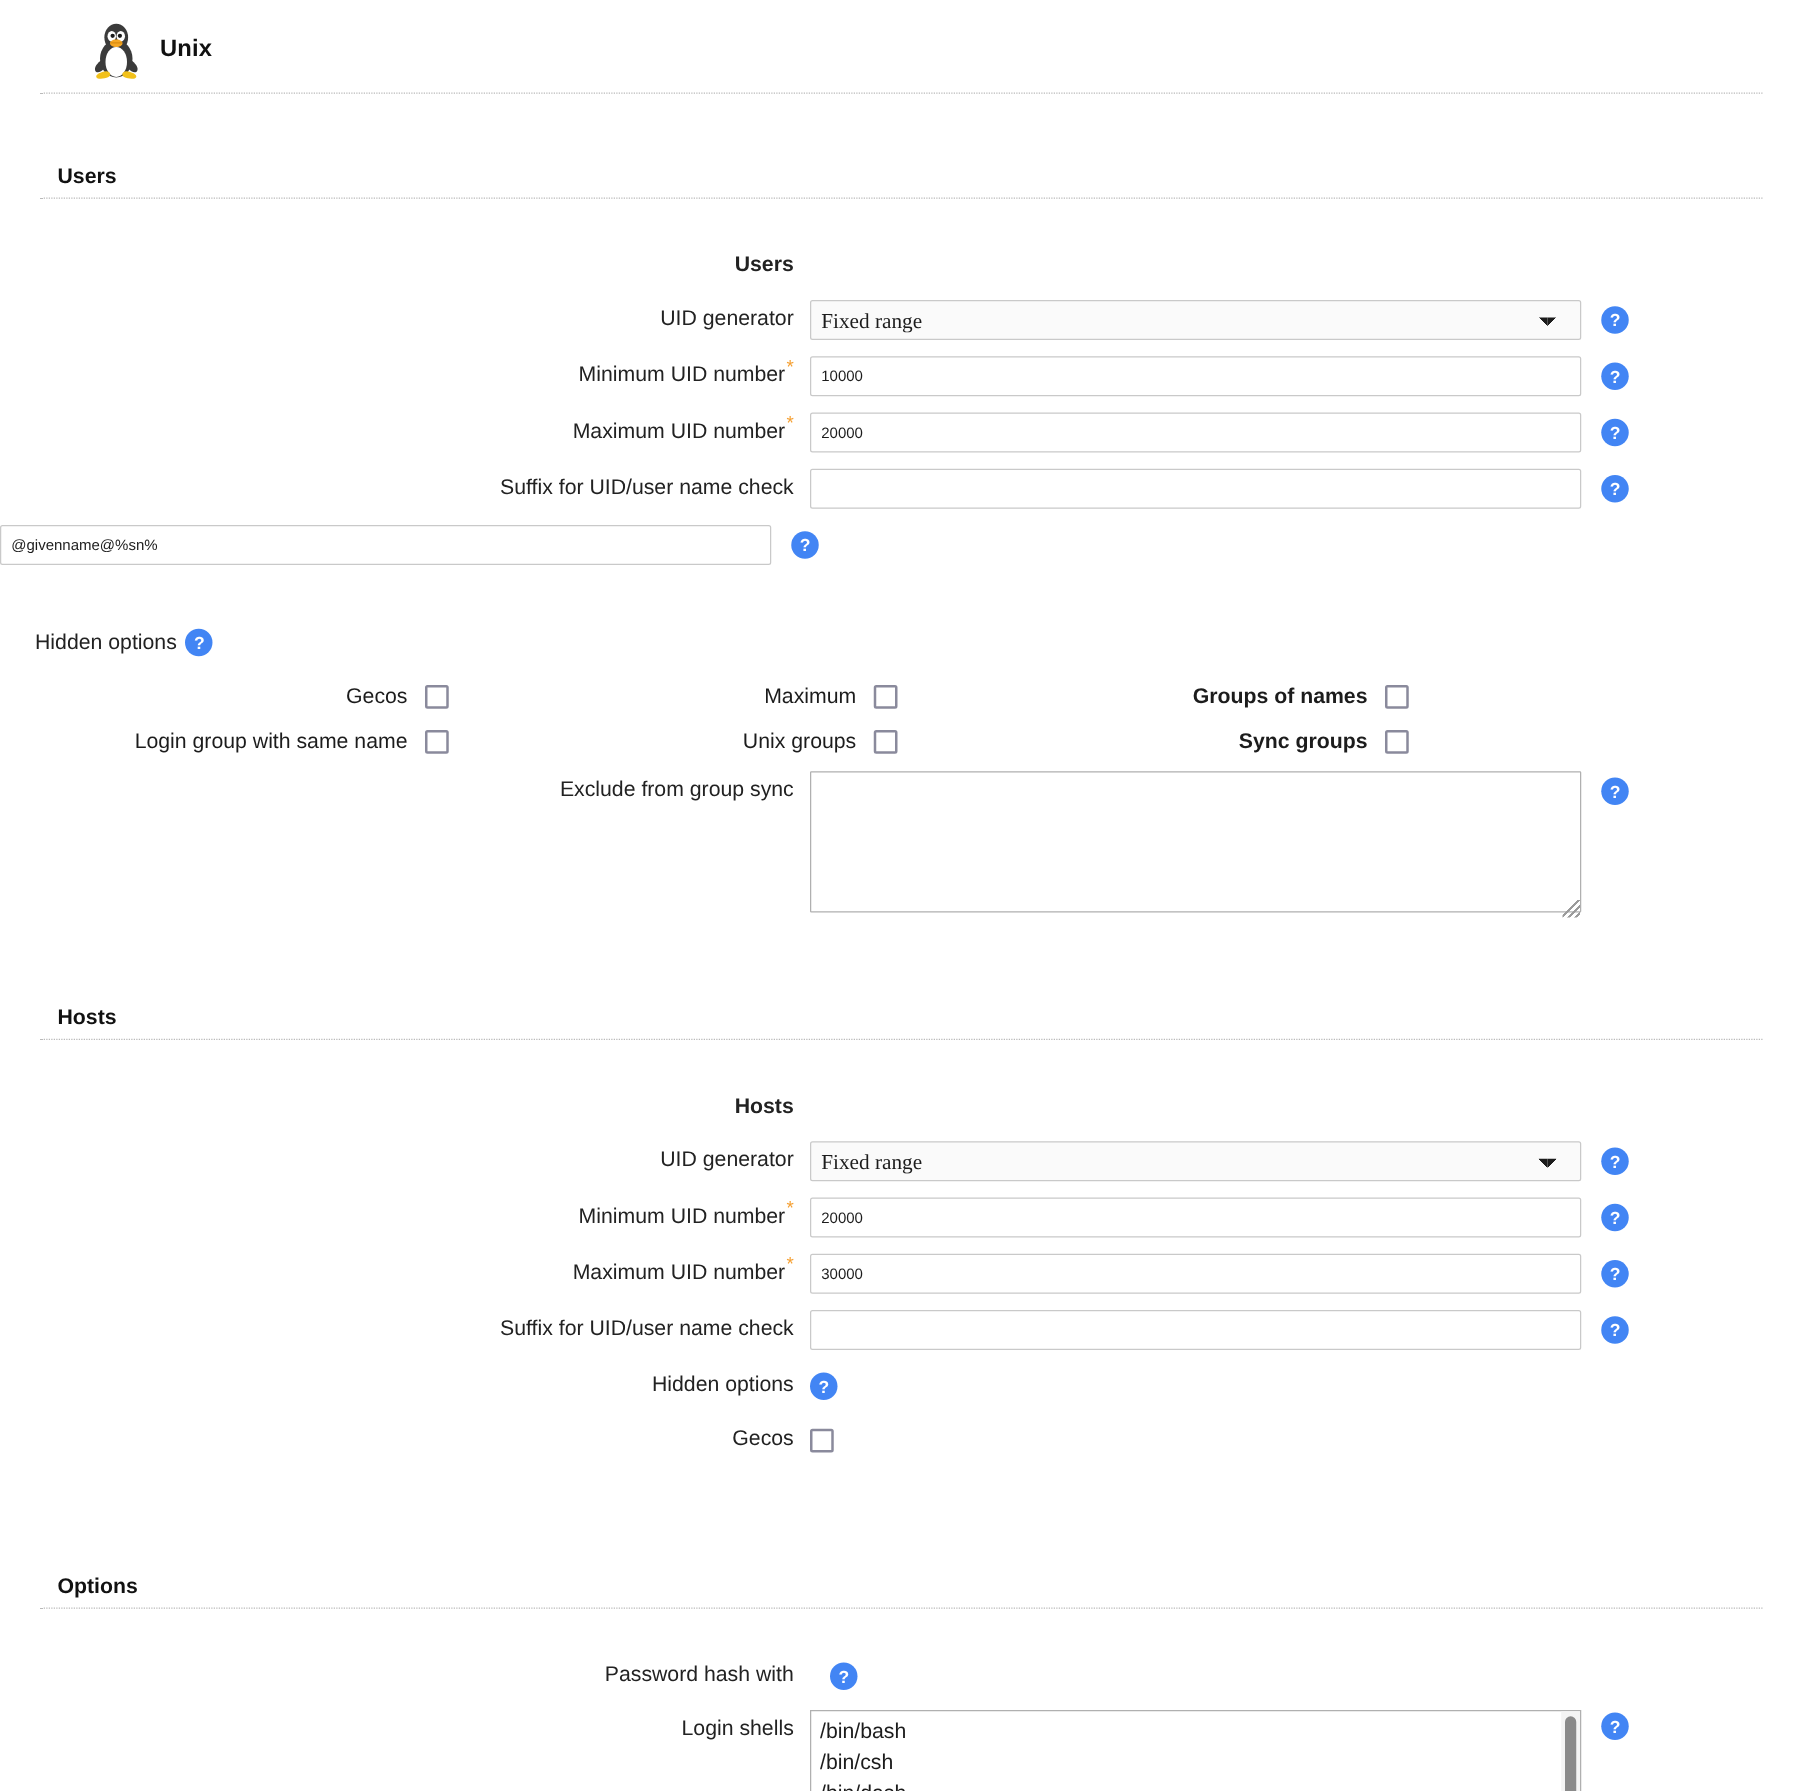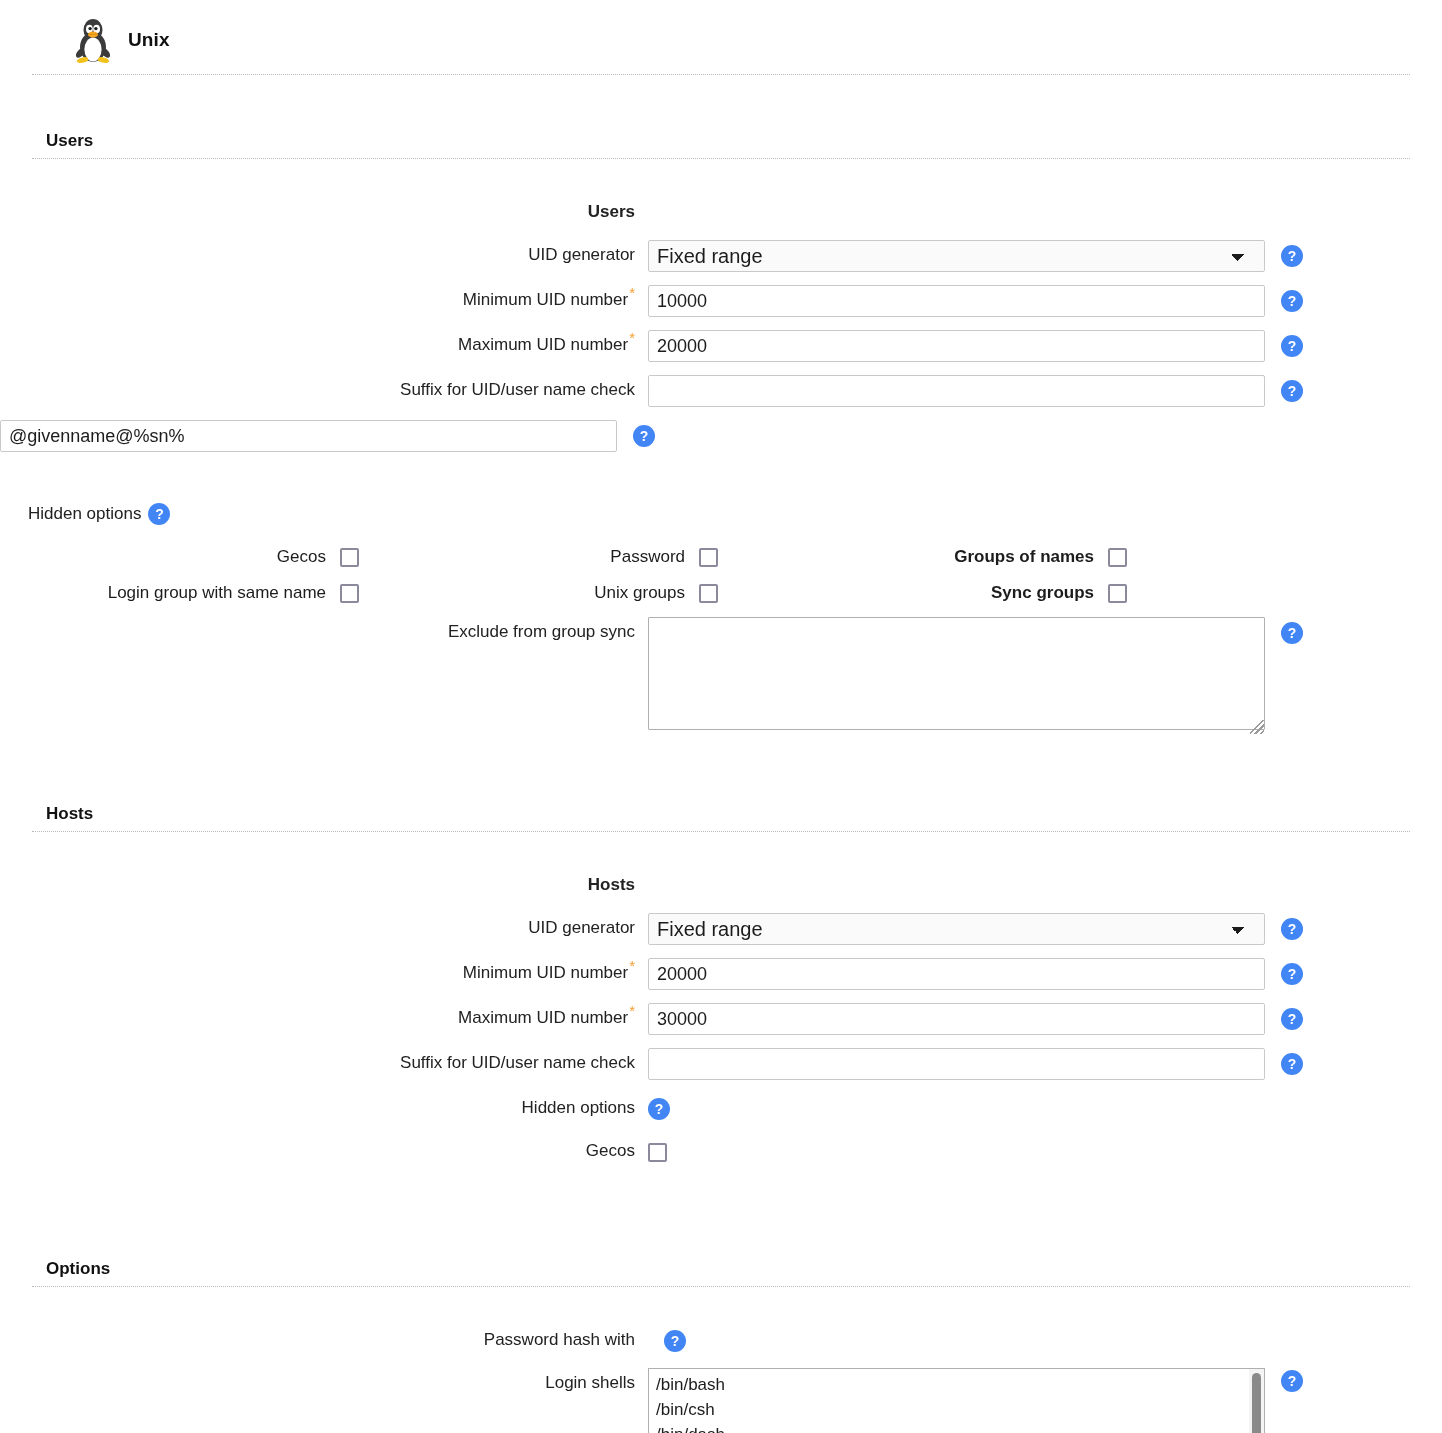--- a/index.html
+++ b/index.html
@@ -55,31 +55,31 @@
   }
   .row-label.bold { font-weight: bold; }
   .req { color: #f5a033; font-size: 15px; vertical-align: super; line-height: 0; margin-left: 1px; }
 
   .field { flex: 0 0 auto; position: relative; }
 
   input.txt {
     width: 617px; height: 32px;
     padding: 3px 8px;
     font-family: "Liberation Sans", sans-serif;
-    font-size: 18px; color: #1c1c1c;
+    font-size: 12px; color: #1c1c1c;
     background: #ffffff;
     border: 1px solid #c9c9c9;
     border-radius: 2px;
     outline: none;
   }
   select.sel {
     width: 617px; height: 32px;
     padding: 3px 8px;
-    font-family: Liberation Sans, sans-serif;
-    font-size: 20px; color: #1c1c1c;
+    font-family: Liberation Serif, serif;
+    font-size: 17px; color: #1c1c1c;
     background-color: #fafafa;
     background-image:
       linear-gradient(45deg, transparent 50%, #1c1c1c 50%),
       linear-gradient(135deg, #1c1c1c 50%, transparent 50%);
     background-position:
       calc(100% - 26px) 13px,
       calc(100% - 19px) 13px;
     background-size: 7px 7px, 7px 7px;
     background-repeat: no-repeat;
     border: 1px solid #c9c9c9;
@@ -259,21 +259,21 @@
     <span>Hidden options</span>
     <span class="help">?</span>
   </div>
 
   <div class="cbgrid">
     <div class="cbcell cbcol-1">
       <span class="lbl">Gecos</span>
       <span class="cb"></span>
     </div>
     <div class="cbcell cbcol-2">
-      <span class="lbl">Password</span>
+      <span class="lbl">Maximum</span>
       <span class="cb"></span>
     </div>
     <div class="cbcell cbcol-3">
       <span class="lbl">Groups of names</span>
       <span class="cb"></span>
     </div>
   </div>
 
   <div class="cbgrid">
     <div class="cbcell cbcol-1">

